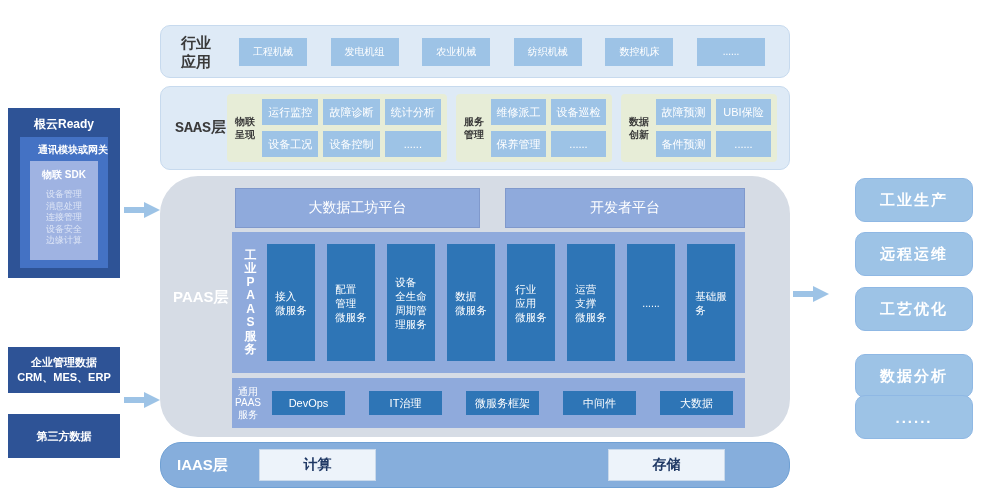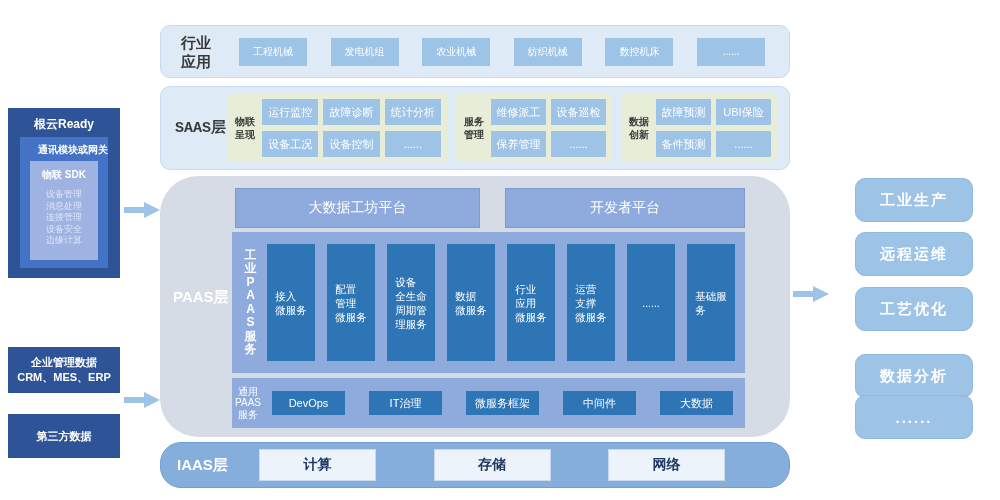--- a/index.html
+++ b/index.html
@@ -210,21 +210,20 @@
         <div class="gen-svc flexc">大数据</div>
       </div>
     </div>
   </div>
 
   <div class="iaas">
     <div class="iaas-label">IAAS层</div>
     <div class="iaas-boxes">
       <div class="iaas-box flexc">计算</div>
       <div class="iaas-box flexc">存储</div>
-      <div class="iaas-box flexc">网络</div>
     </div>
   </div>
 
   <svg class="arrow a3" viewBox="0 0 36 22">
     <polygon points="0,8 20,8 20,3 36,11 20,19 20,14 0,14" fill="#9DC3E6"></polygon>
   </svg>
 
   <div class="right-box rb1 flexc">工业生产</div>
   <div class="right-box rb2 flexc">远程运维</div>
   <div class="right-box rb3 flexc">工艺优化</div>

